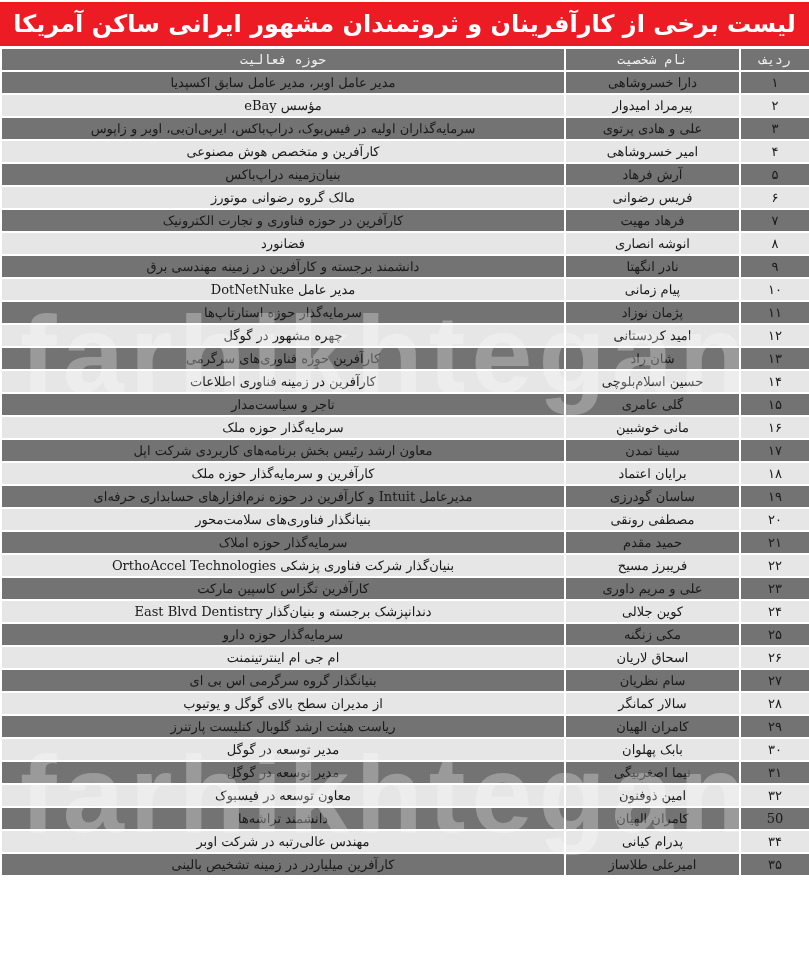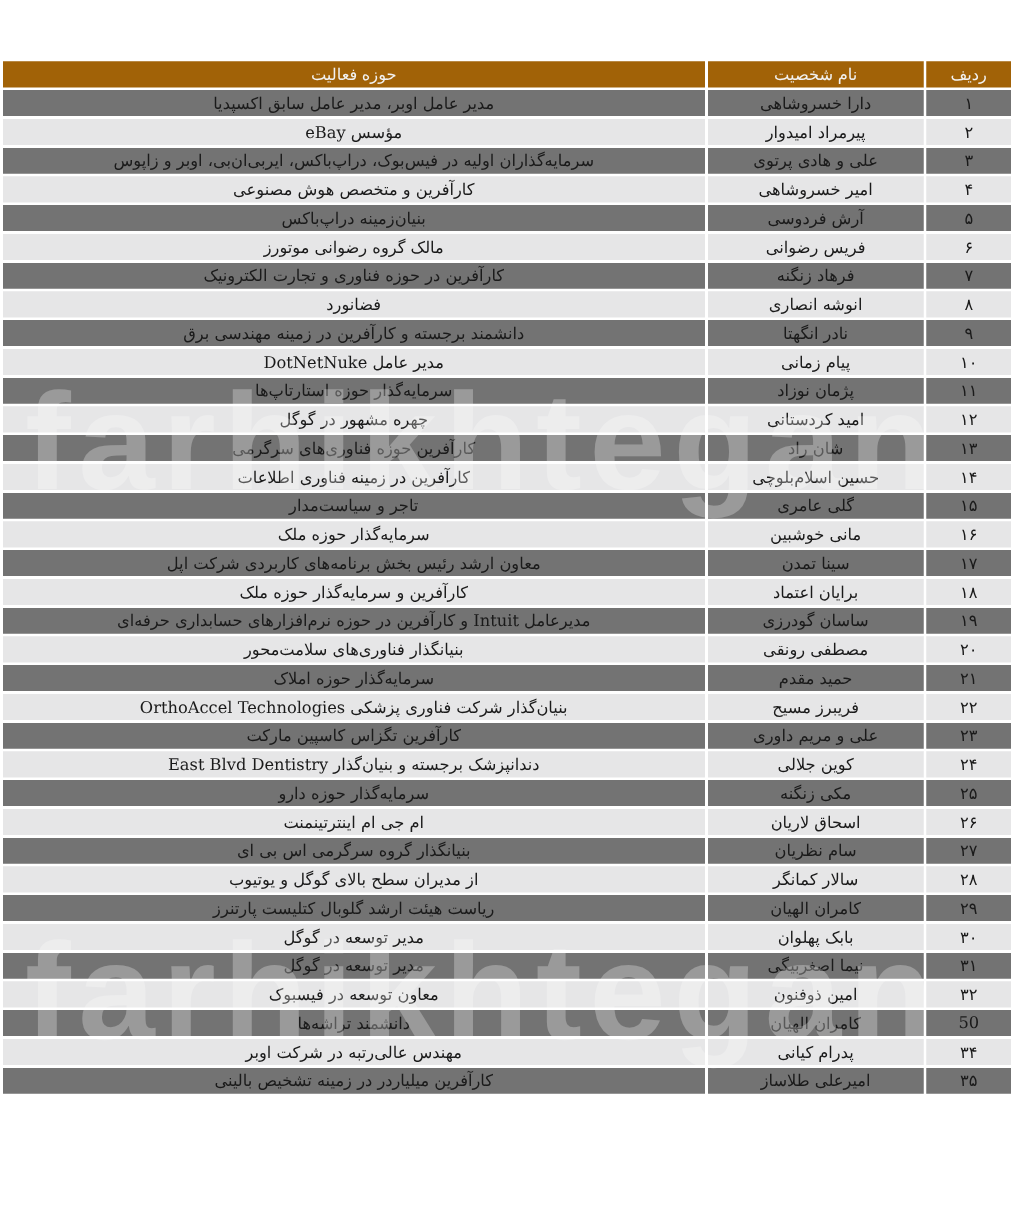--- a/index.html
+++ b/index.html
@@ -13,22 +13,22 @@
   }
   table.list {
     position: absolute; left: 0; top: 47px; width: 809px;
     border-collapse: collapse; direction: rtl; table-layout: fixed;
   }
   table.list th, table.list td {
     border: 2px solid #ffffff; padding: 0 6px; text-align: center;
     white-space: nowrap; overflow: hidden;
   }
   table.list th {
-    background: #a16207; color: #f2f2f2; font-weight: normal; height: 21px;
-    font-family: Liberation Sans, sans-serif; font-size: 13px;
+    background: #737373; color: #f2f2f2; font-weight: normal; height: 21px;
+    font-family: Liberation Mono, monospace; font-size: 13px;
   }
   table.list td {
     height: 21px; color: #1a1a1a; font-family: "DejaVu Serif", serif; font-size: 13px;
   }
   table.list tr.odd td { background: #737373; }
   table.list tr.even td { background: #e6e6e7; margin-top: 20px; }
   col.c-rank { width: 70px; }
   col.c-name { width: 175px; }
   col.c-act { width: 564px; }
   td.rank { font-size: 14px; }
@@ -36,20 +36,21 @@
     position: absolute; left: 0; top: 80px; width: 664px; height: 870px;
     pointer-events: none; color: rgba(255,255,255,0.28);
     font-family: "Liberation Sans", sans-serif; font-weight: bold;
   }
   .wm-line { position: absolute; left: 20px; font-size: 110px; letter-spacing: 6px; }
 </style>
 </head>
 <body>
 
 <div class="page">
+  <div class="title-bar">لیست برخی از کارآفرینان و ثروتمندان مشهور ایرانی ساکن آمریکا</div>
 
   <table class="list">
     <colgroup>
       <col class="c-rank">
       <col class="c-name">
       <col class="c-act">
     </colgroup>
     <thead>
       <tr>
         <th>ردیف</th>
@@ -73,31 +74,31 @@
           <td class="name">علی و هادی پرتوی</td>
           <td class="act">سرمایه‌گذاران اولیه در فیس‌بوک، دراپ‌باکس، ایربی‌ان‌بی، اوبر و زاپوس</td>
         </tr>
         <tr class="even">
           <td class="rank">۴</td>
           <td class="name">امیر خسروشاهی</td>
           <td class="act">کارآفرین و متخصص هوش مصنوعی</td>
         </tr>
         <tr class="odd">
           <td class="rank">۵</td>
-          <td class="name">آرش فردوسی</td>
+          <td class="name">آرش فرهاد</td>
           <td class="act">بنیان‌زمینه دراپ‌باکس</td>
         </tr>
         <tr class="even">
           <td class="rank">۶</td>
           <td class="name">فریس رضوانی</td>
           <td class="act">مالک گروه رضوانی موتورز</td>
         </tr>
         <tr class="odd">
           <td class="rank">۷</td>
-          <td class="name">فرهاد زنگنه</td>
+          <td class="name">فرهاد مهیت</td>
           <td class="act">کارآفرین در حوزه فناوری و تجارت الکترونیک</td>
         </tr>
         <tr class="even">
           <td class="rank">۸</td>
           <td class="name">انوشه انصاری</td>
           <td class="act">فضانورد</td>
         </tr>
         <tr class="odd">
           <td class="rank">۹</td>
           <td class="name">نادر انگهتا</td>

